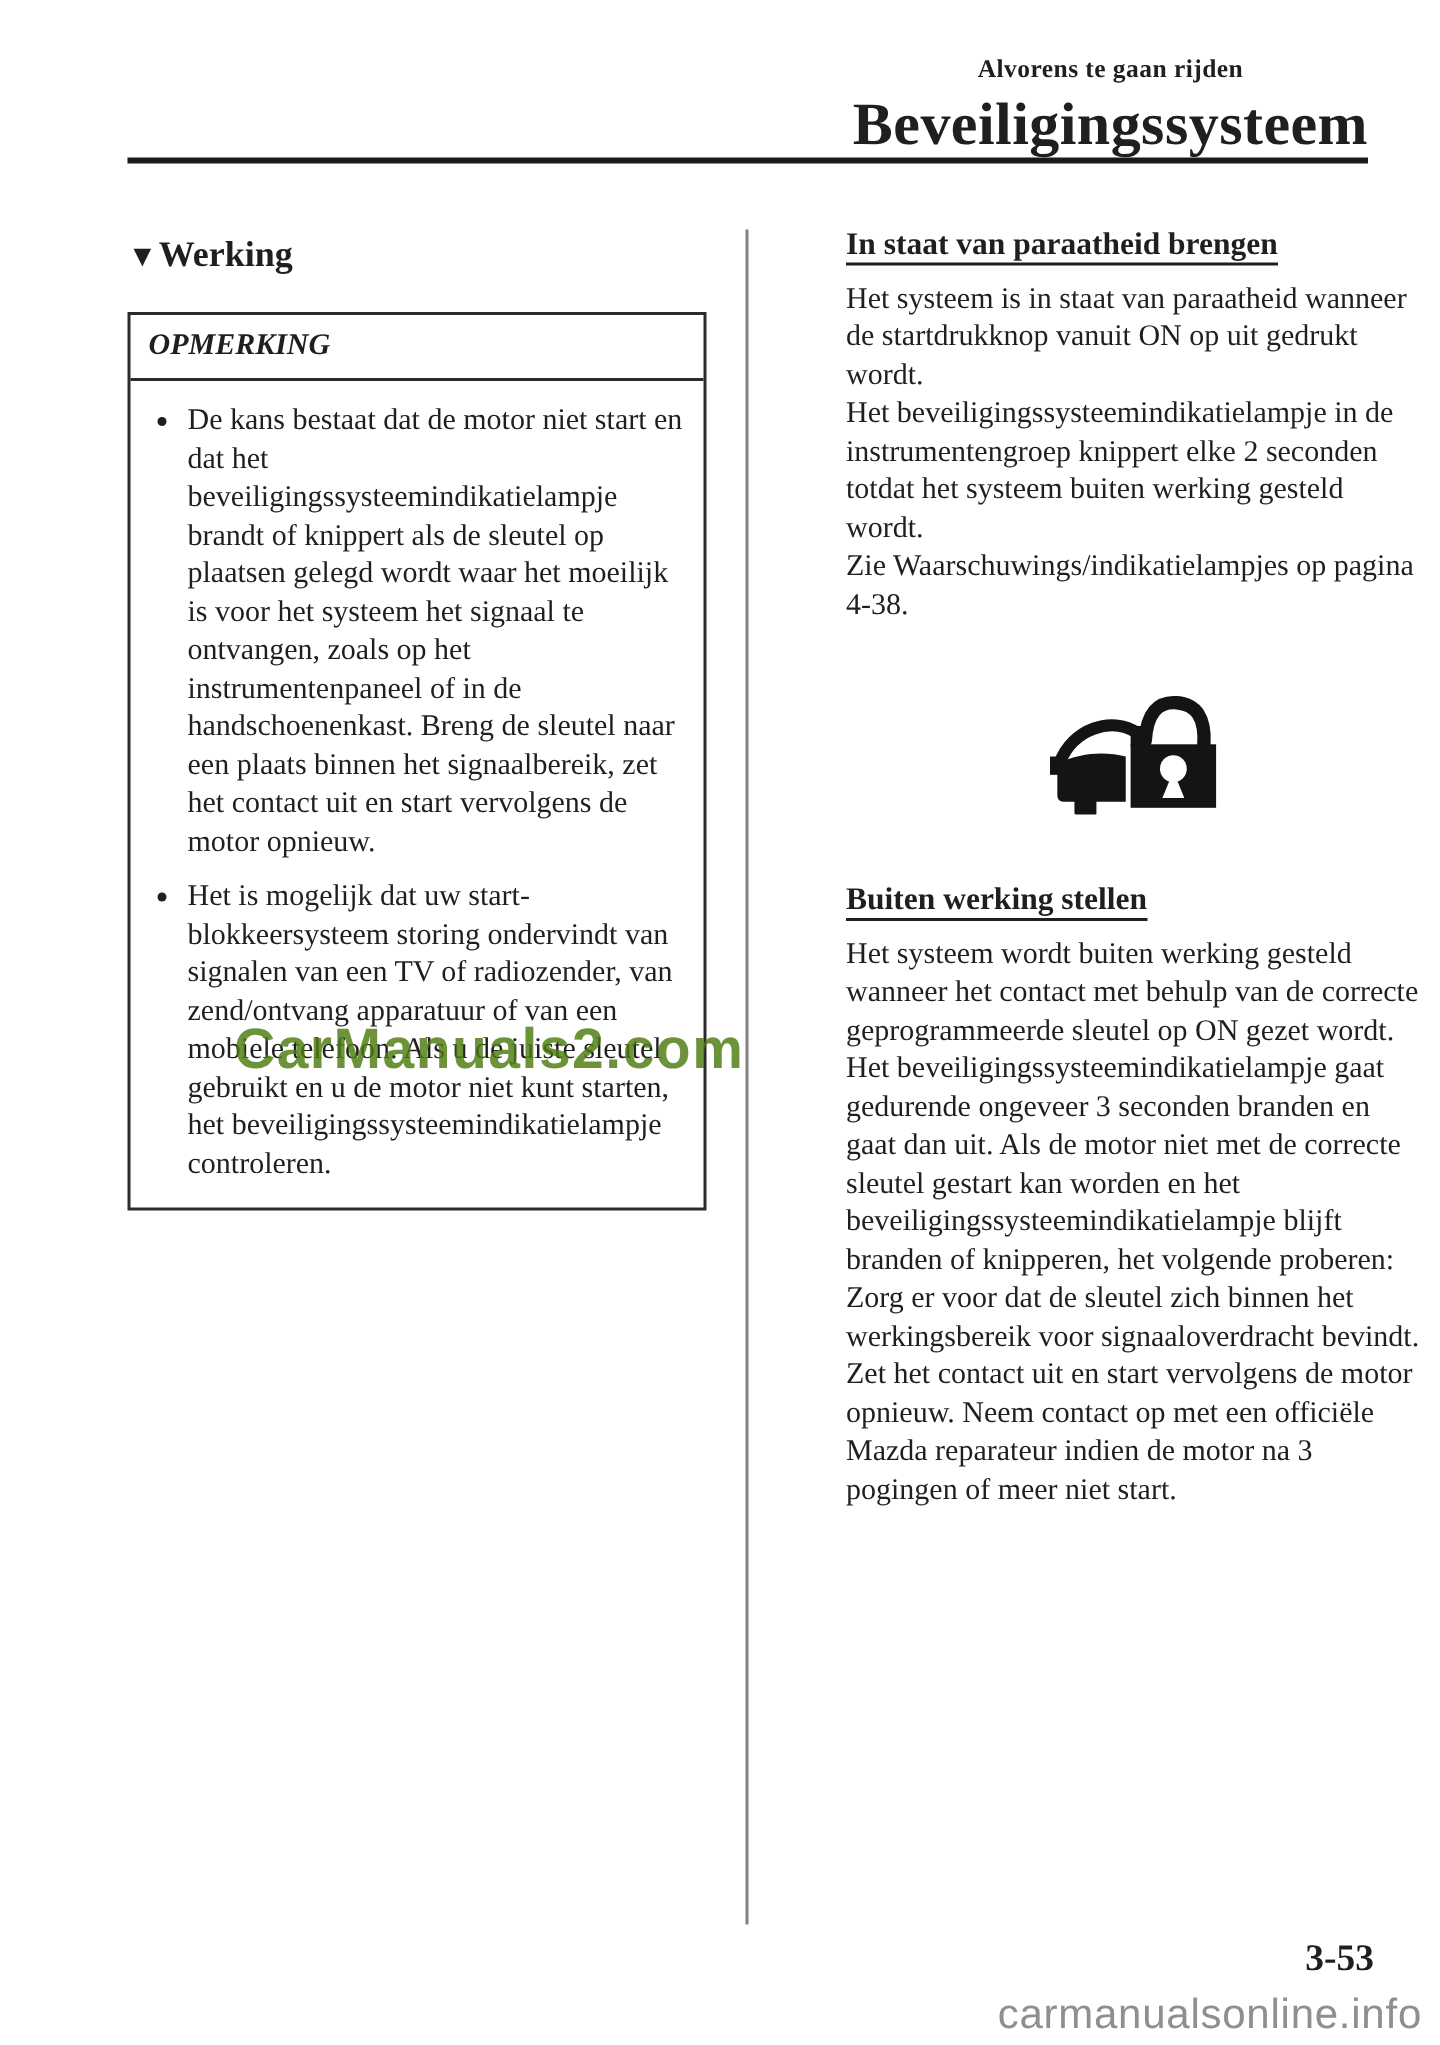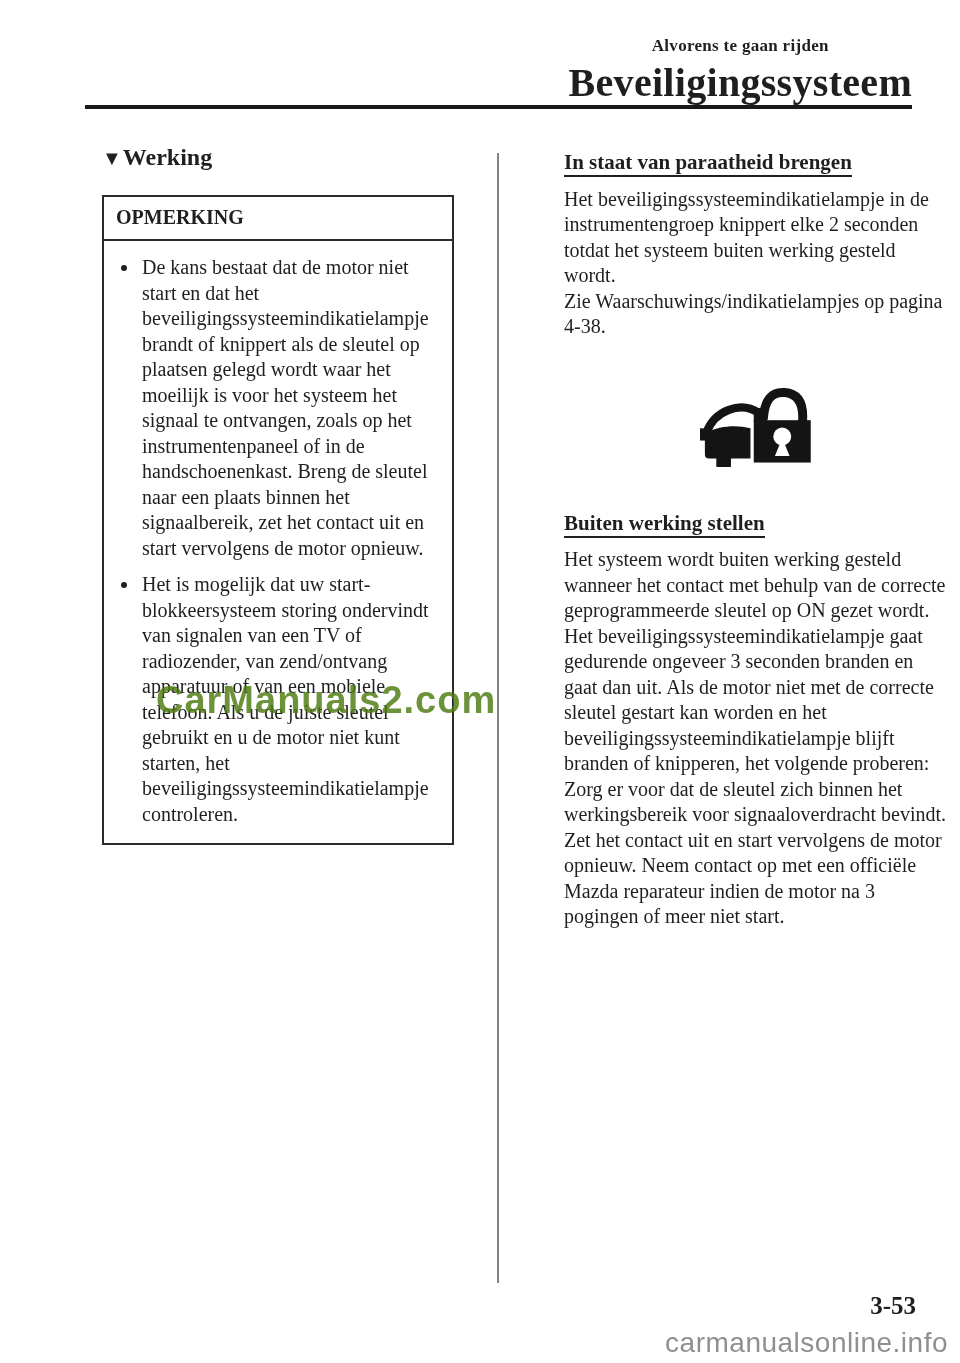--- a/index.html
+++ b/index.html
@@ -15,25 +15,25 @@
   
   .page-header { position: absolute; top: 36px; right: 48px; text-align: center; }
   .breadcrumb { font-size: 17px; font-weight: bold; letter-spacing: 0.3px; }
   .doc-title  { font-size: 40px; font-weight: bold; margin-top: 3px; letter-spacing: 0.3px; }
   .header-rule { position: absolute; top: 105px; left: 85px; width: 827px; height: 4px; background: #1a1a1a; }
 
   
   .col-divider { position: absolute; left: 497px; top: 153px; width: 2px; height: 1130px; background: #828282; }
 
   
-  .left-col { position: absolute; left: 85px; top: 144px; width: 352px; margin-left: 17px; }
+  .left-col { position: absolute; left: 85px; top: 157px; width: 386px; }
   .section-heading { font-size: 24px; font-weight: bold; }
   .section-heading .marker { font-size: 20px; margin-right: 1px; }
   .note-box { margin-top: 24px; border: 2px solid #2b2b2b; }
-  .note-box-header { font-size: 20px; font-weight: bold; padding: 9px 12px 10px; border-bottom: 2px solid #2b2b2b; }
+  .note-box-header { font-size: 20px; font-weight: bold; padding: 9px 12px 10px; border-bottom: 2px solid #2b2b2b; font-style: italic; }
   .note-list { list-style: disc outside; padding: 14px 8px 16px 36px; font-size: 20px; line-height: 25.5px; }
   .note-list li { margin-bottom: 11px; padding-left: 2px; }
   .note-list li:last-child { margin-bottom: 0; }
 
   
   .right-col { position: absolute; left: 528px; top: 150px; width: 386px; font-size: 20px; line-height: 25.5px; margin-left: 36px; }
   .sub-heading { font-size: 21px; font-weight: bold; margin-bottom: 11px; }
   .sub-heading span { border-bottom: 2px solid #1f1f1f; padding-bottom: 1px; }
   .right-col p { margin: 0; }
   .icon-wrap { width: 114px; margin: 46px auto 44px; }
@@ -77,20 +77,21 @@
       <li>Het is mogelijk dat uw start-blokkeersysteem storing ondervindt van signalen van een TV of radiozender, van zend/ontvang apparatuur of van een mobiele telefoon. Als u de juiste sleutel gebruikt en u de motor niet kunt starten, het beveiligingssysteemindikatielampje controleren.</li>
     </ul>
   </div>
 </div>
 
 <div class="right-col">
   <div class="section-block">
     <div class="sub-heading">
       <span>In staat van paraatheid brengen</span>
     </div>
+    <p>Het systeem is in staat van paraatheid wanneer de startdrukknop vanuit ON op uit gedrukt wordt.</p>
     <p>Het beveiligingssysteemindikatielampje in de instrumentengroep knippert elke 2 seconden totdat het systeem buiten werking gesteld wordt.</p>
     <p>Zie Waarschuwings/indikatielampjes op pagina 4-38.</p>
   </div>
 
   <div class="icon-wrap">
     <svg viewBox="0 0 140 100" xmlns="http://www.w3.org/2000/svg" fill="#141414">
 
       <rect x="0" y="52" width="7" height="15"></rect>
 
       <path d="M8 57 C 18 30, 50 18, 72 33" fill="none" stroke="#141414" stroke-width="10" stroke-linecap="round"></path>

